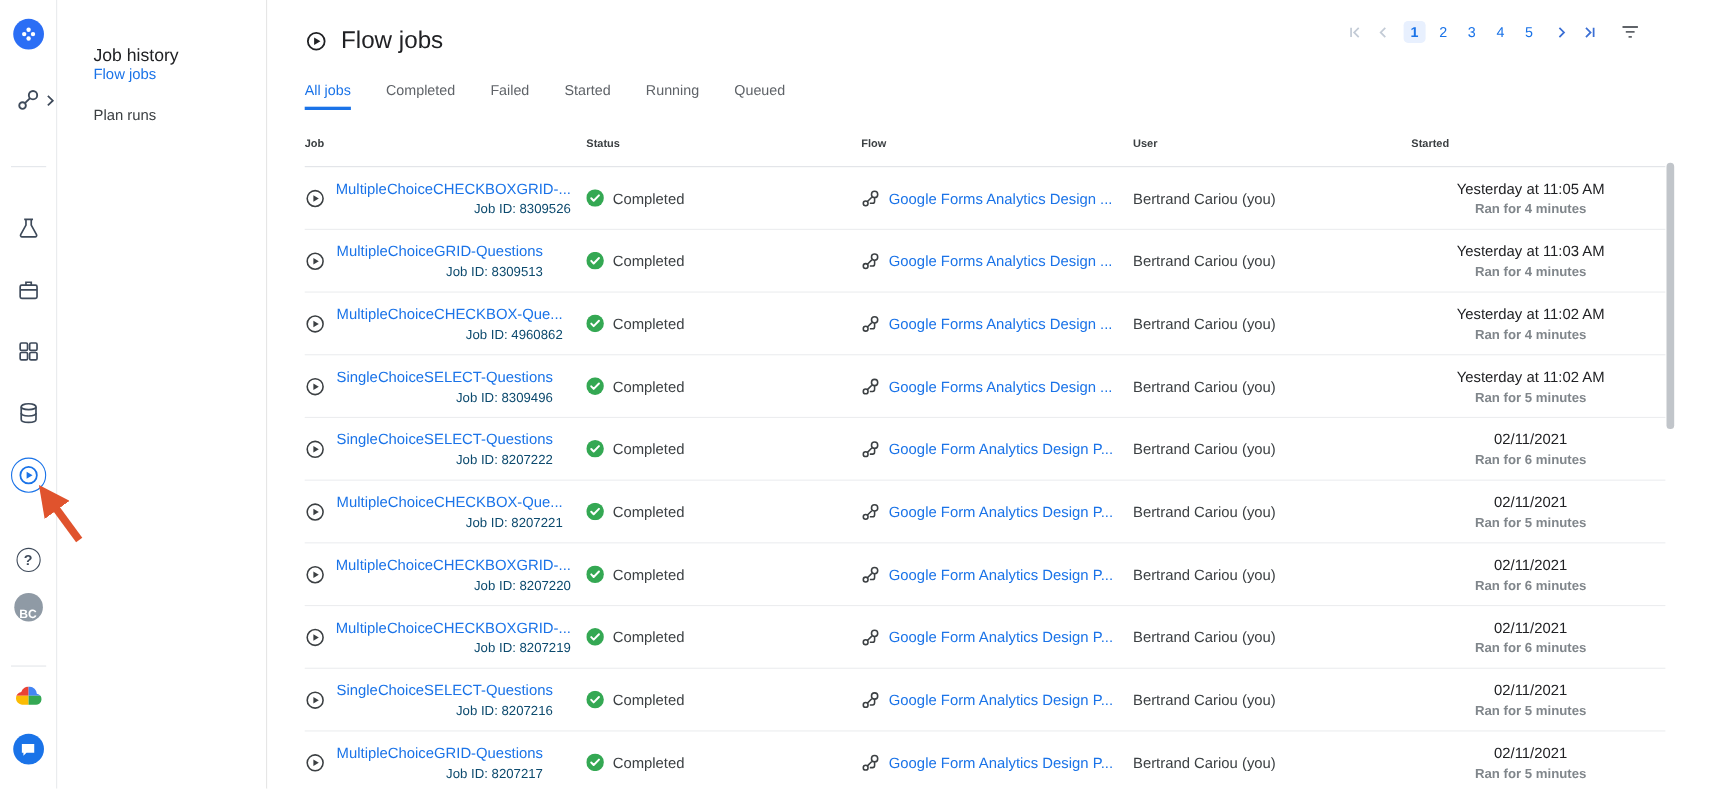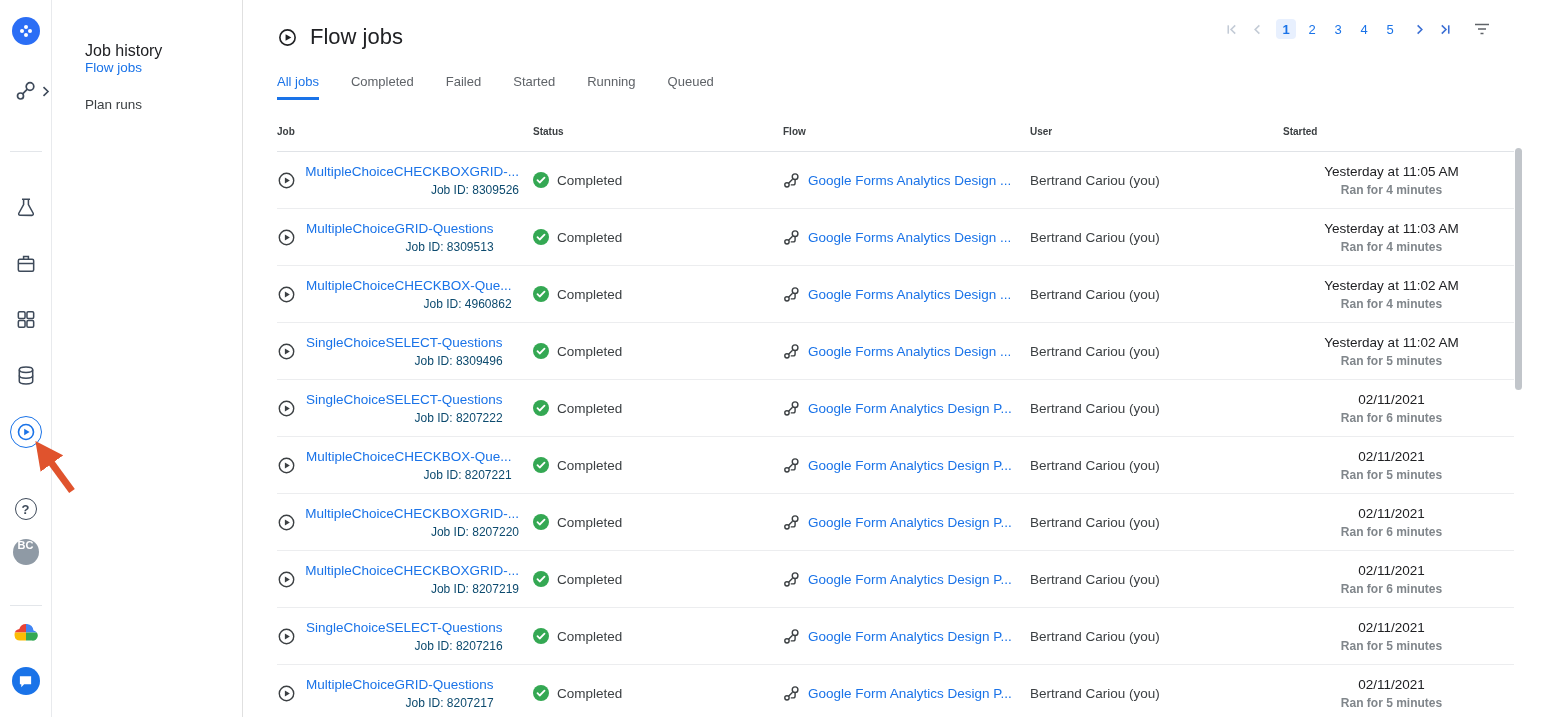--- a/index.html
+++ b/index.html
@@ -9,21 +9,21 @@
 
   
   .rail { width:52px; flex:0 0 52px; border-right:1px solid #e8eaed; position:relative; background:#fff; }
   .rail-item { position:absolute; left:50%; transform:translateX(-50%); display:flex; align-items:center; justify-content:center; cursor:pointer; }
   .rail svg { display:block; }
   .logo-circle { width:28px; height:28px; border-radius:50%; background:#2b6ef5; display:flex; align-items:center; justify-content:center; }
   .rail-icon { color:#3e4a5a; }
   .rail-divider { position:absolute; left:10px; width:32px; height:1px; background:#e3e6ea; }
   .jobs-active { width:32px; height:32px; border:1.6px solid #1a73e8; border-radius:50%; color:#1a73e8; }
   .help-circle { width:22px; height:22px; border:1.6px solid #3e4a5a; border-radius:50%; font-size:13px; font-weight:700; color:#3e4a5a; }
-  .avatar { width:26px; height:26px; border-radius:50%; background:#8f9aa5; color:#fff; font-size:11px; font-weight:700; display:flex; align-items:flex-start; justify-content:center; }
+  .avatar { width:26px; height:26px; border-radius:50%; background:#8f9aa5; color:#fff; font-size:11px; font-weight:700; display:flex; align-items:flex-end; justify-content:center; }
   .chat-circle { width:28px; height:28px; border-radius:50%; background:#1a73e8; display:flex; align-items:center; justify-content:center; }
 
   
   .sidebar { width:191px; flex:0 0 191px; border-right:1px solid #e0e0e0; padding:42px 0 0 33px; background:#fff; }
   .sidebar-title { font-size:16px; font-weight:500; color:#202124; }
   .sb-item { font-size:13.5px; color:#3c4043; margin-bottom:22px; cursor:pointer; }
   .sb-item.active { color:#1a73e8; }
 
   
   .main { flex:1; position:relative; background:#fff; }

